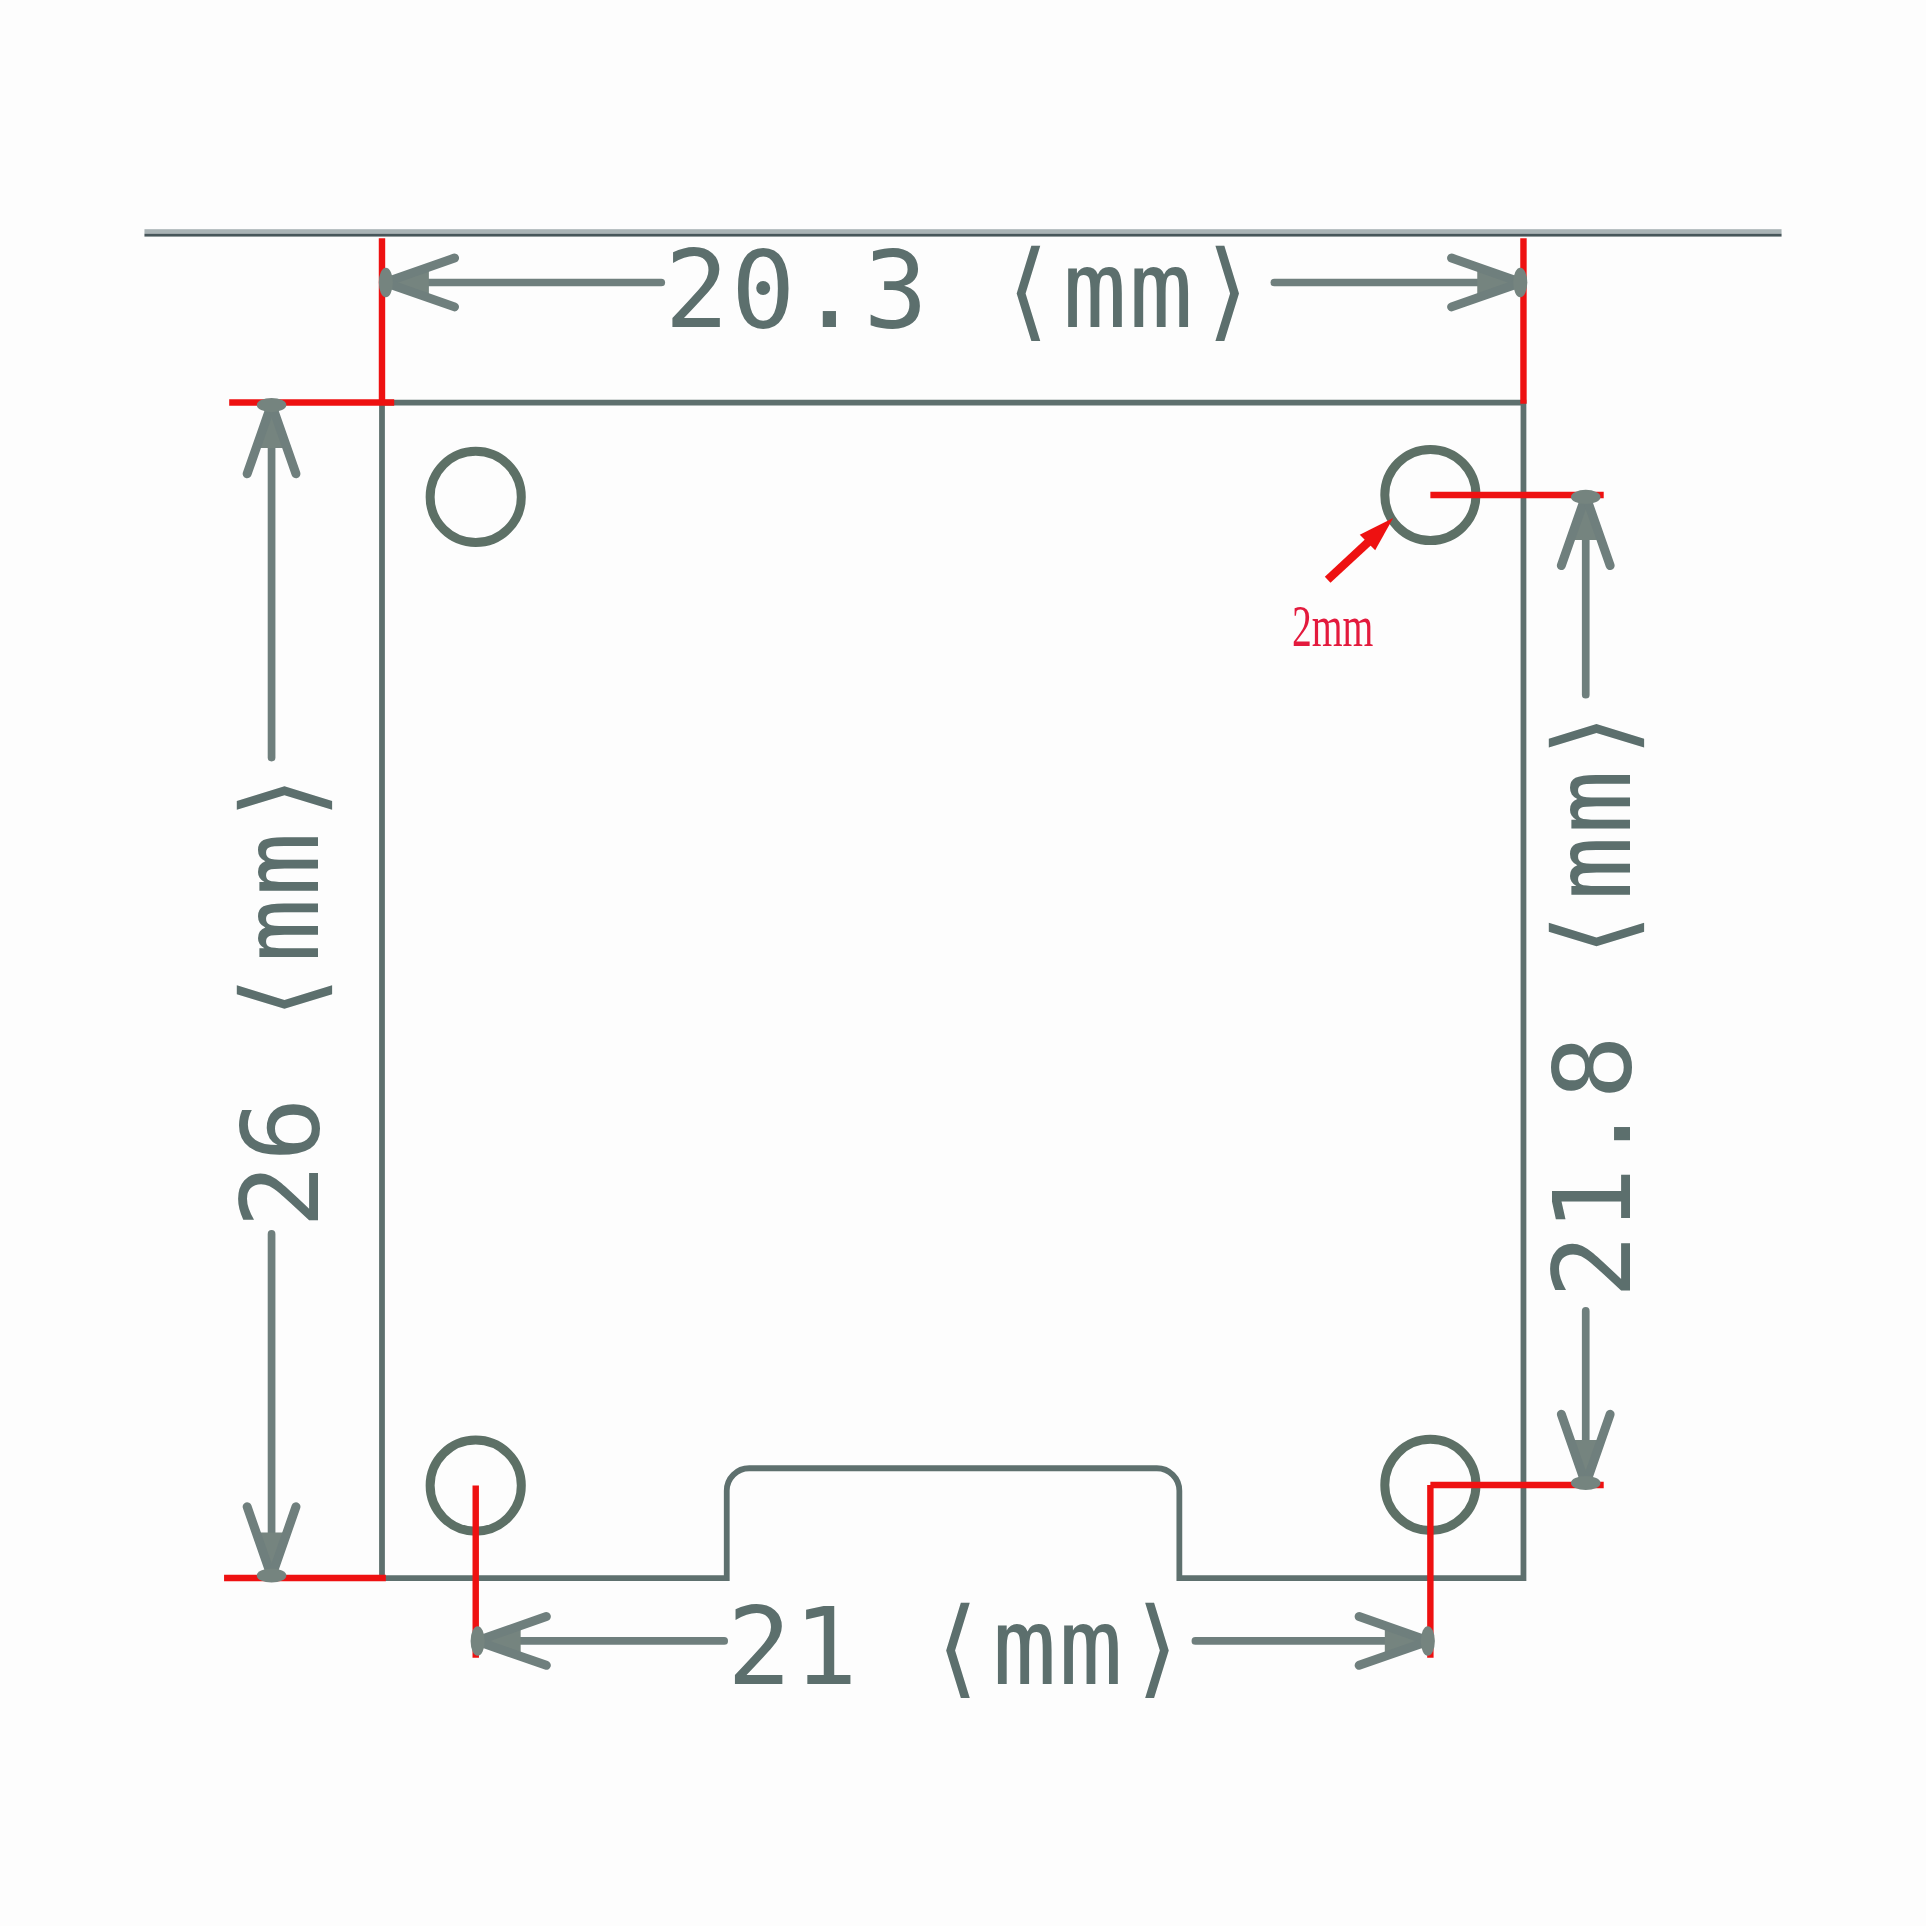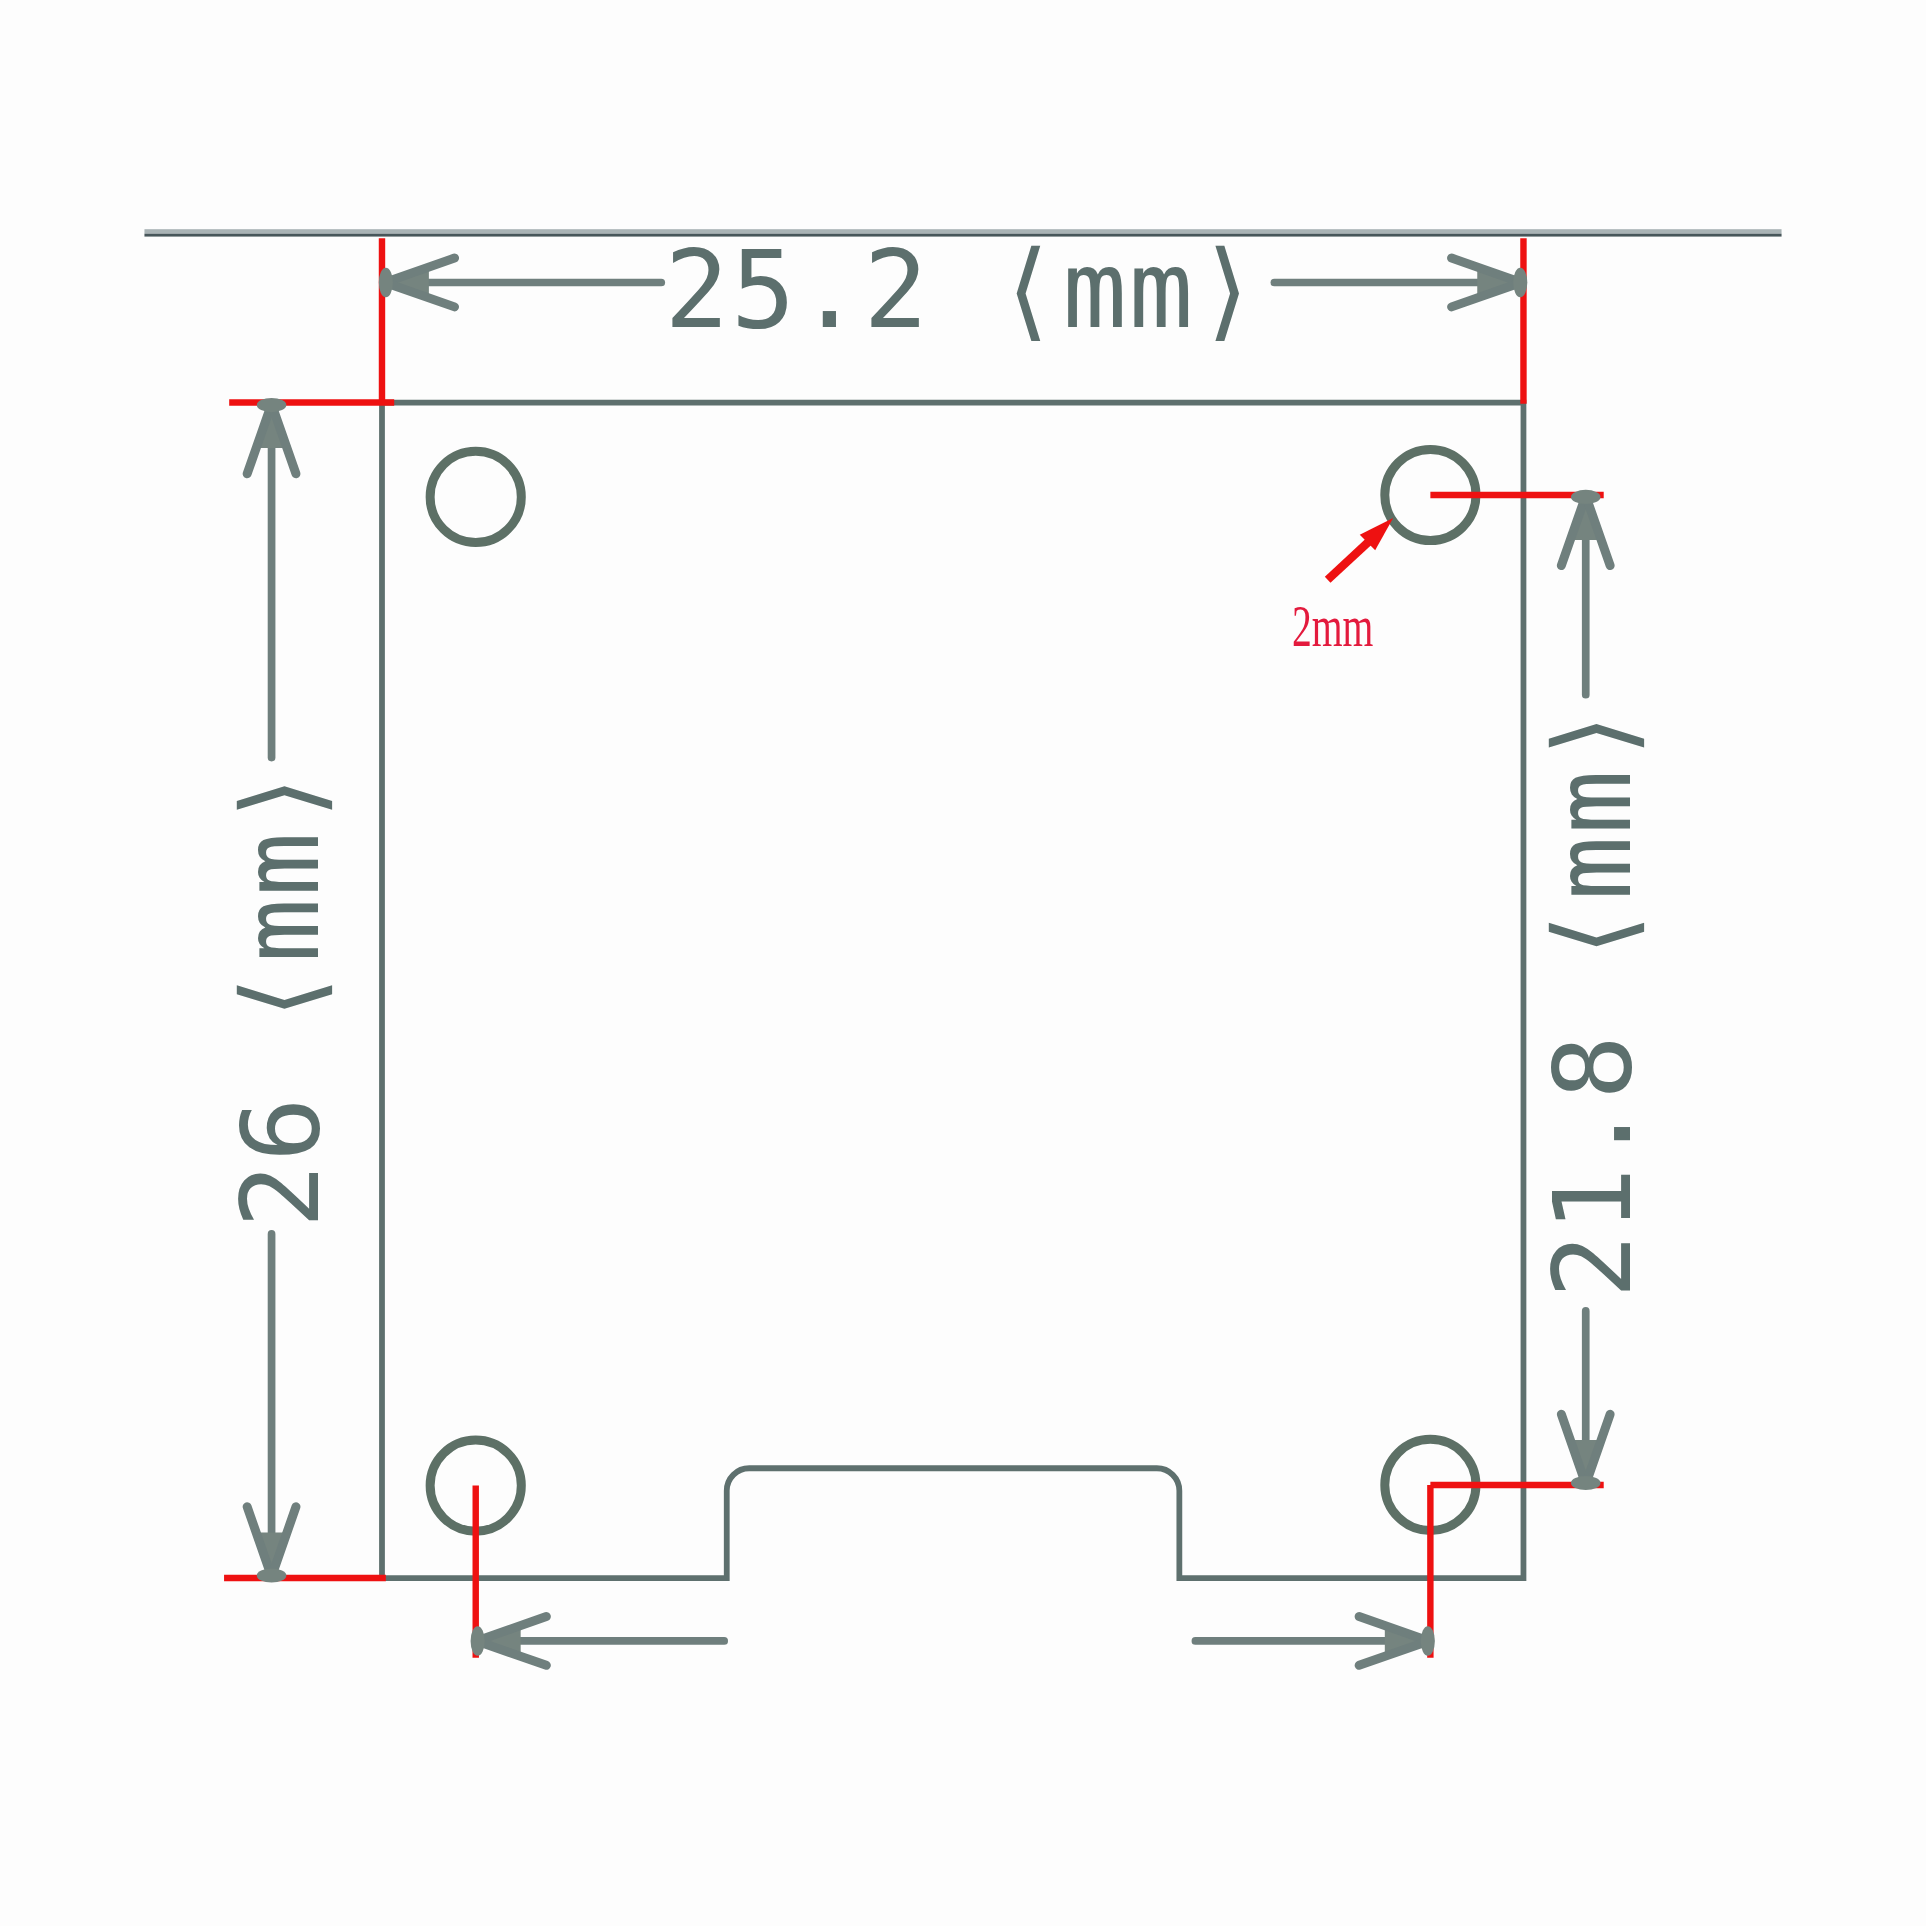--- a/index.html
+++ b/index.html
@@ -141,23 +141,24 @@
         <ellipse cx="2224" cy="2556" rx="11" ry="23" stroke="none"></ellipse>
       </g>
     </g>
 
     <g>
       <line x1="2068" y1="903" x2="2135" y2="841" stroke="#ee1111" stroke-width="13"></line>
       <polygon points="2170,807 2142,857 2118,833" fill="#ee1111"></polygon>
     </g>
   </svg>
 
-  <div class="cad-text" style="left:963px; top:290px;">25.2 ⟨mm⟩</div>
+  <div class="cad-text" style="left:963px; top:290px;">20.3 ⟨mm⟩</div>
 
   <div class="cad-text rot" style="left:281px; top:996px;">26 ⟨mm⟩</div>
 
   <div class="cad-text rot" style="left:1593px; top:1000px;">21.8 ⟨mm⟩</div>
 
+  <div class="cad-text" style="left:959px; top:1647px;">21 ⟨mm⟩</div>
 
   <div class="annotation-text" style="left:1292px; top:596px;">2mm</div>
 
 </div>
 
 
 </body></html>

